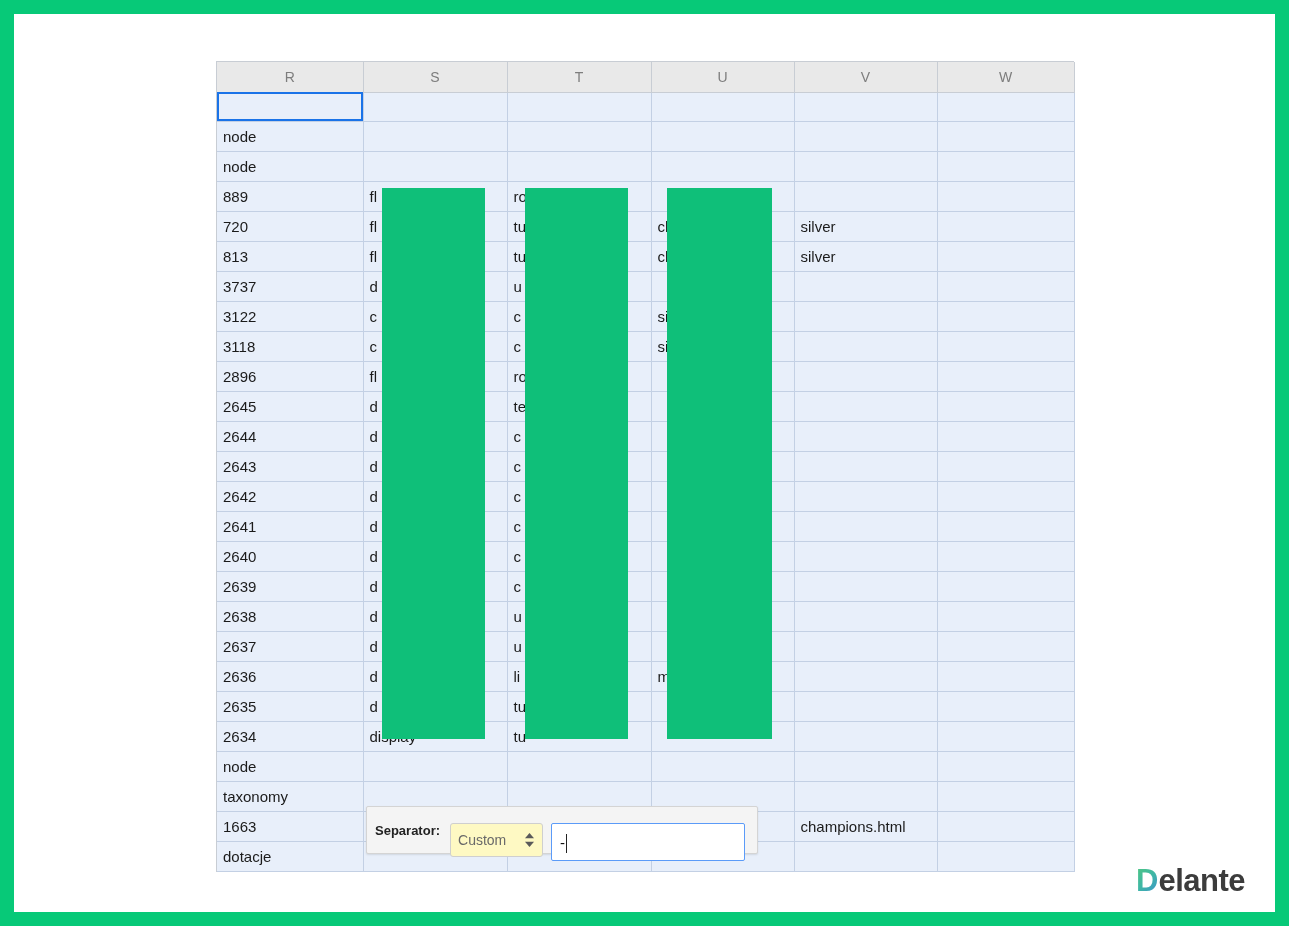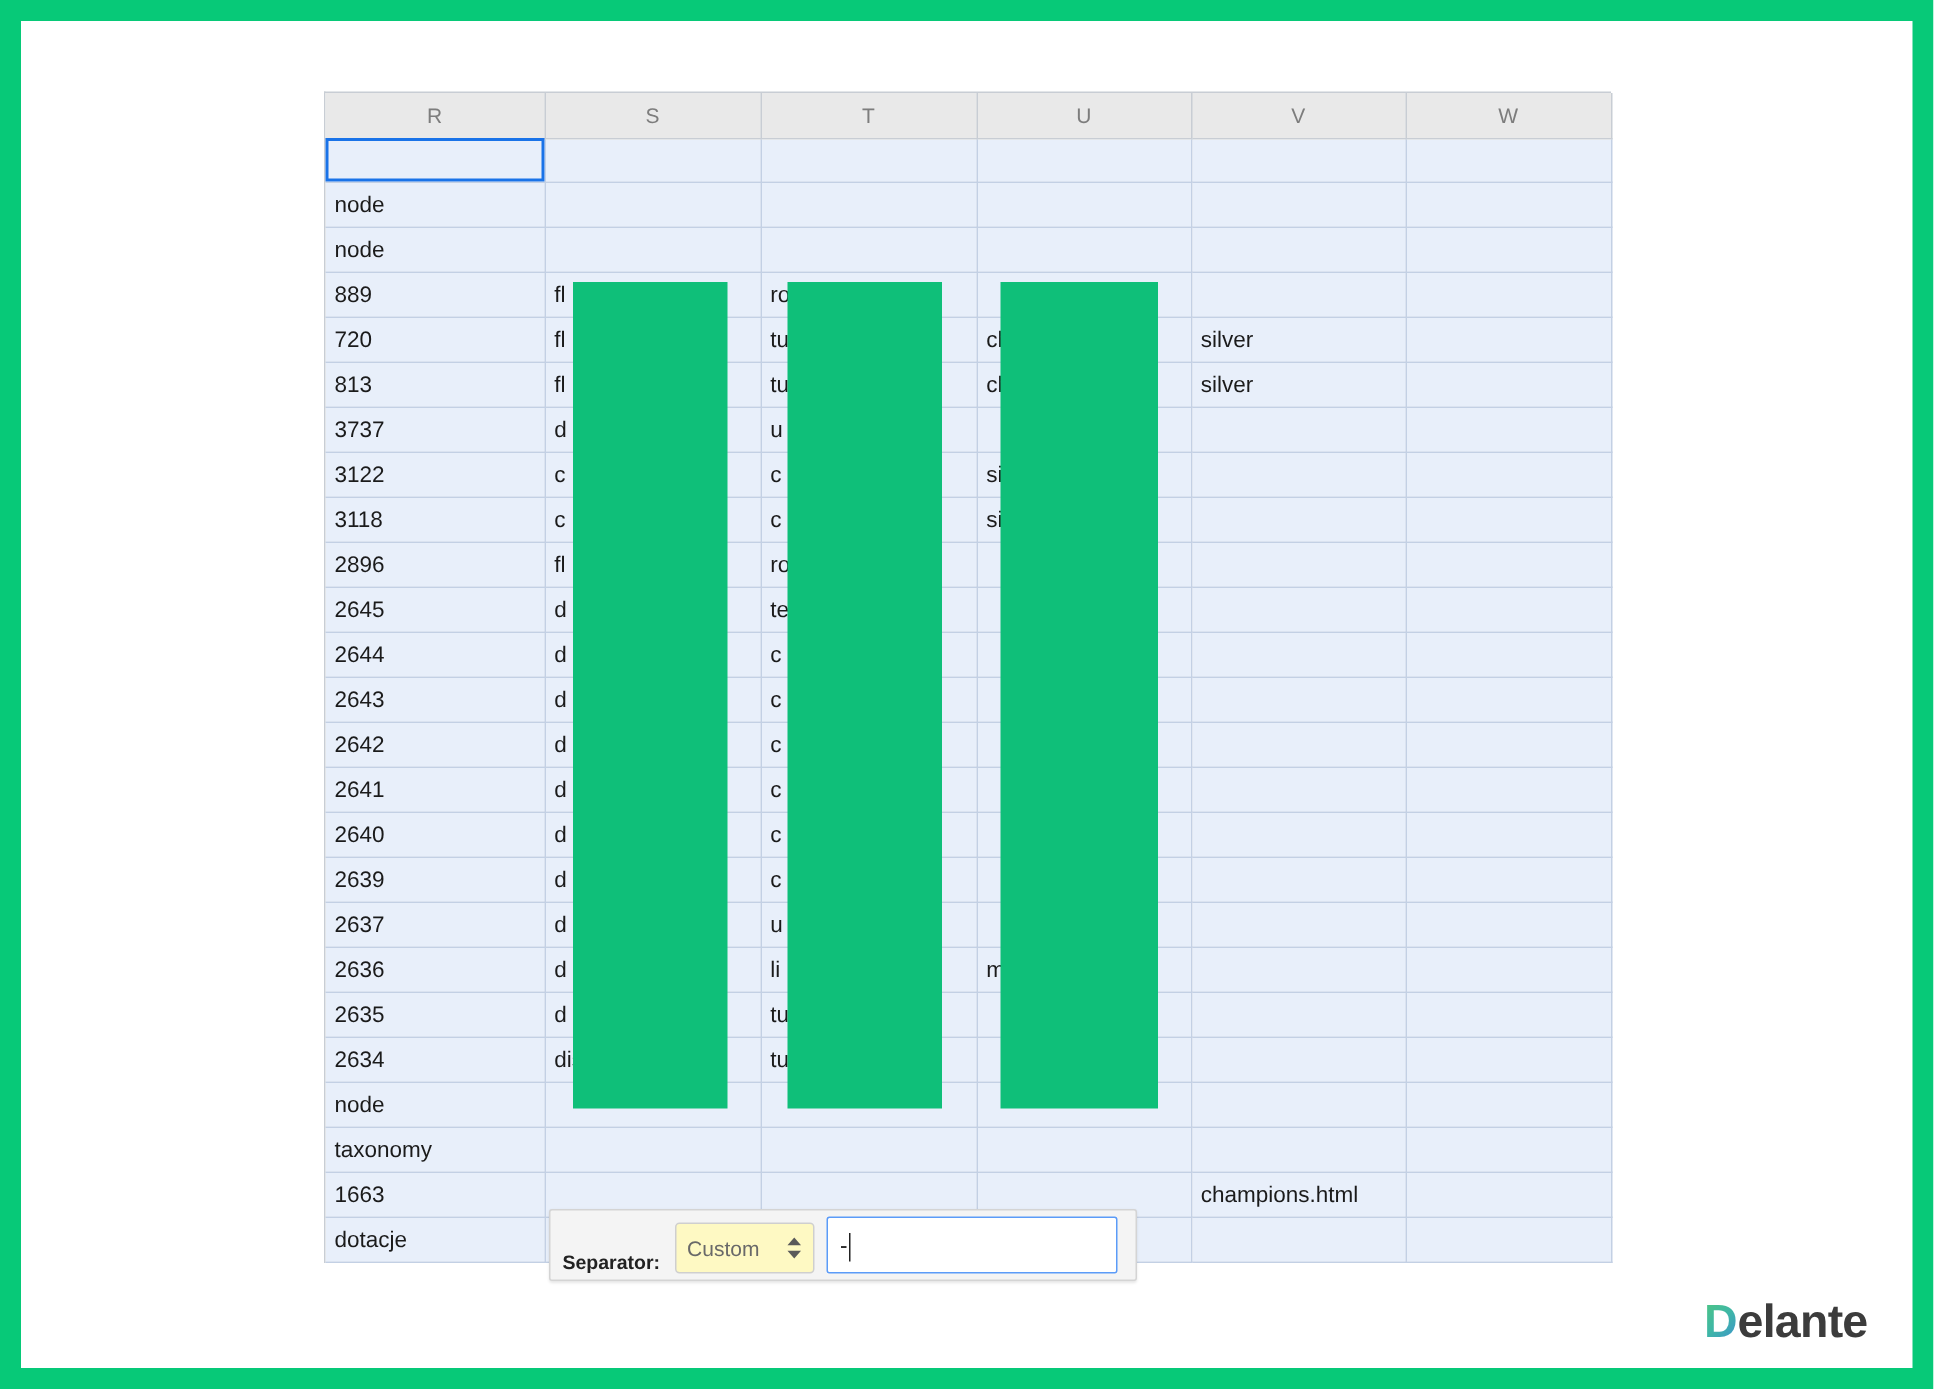--- a/index.html
+++ b/index.html
@@ -88,22 +88,22 @@
 
   
   #separator-dialog {
     position: absolute;
     left: 366px; top: 806px;
     width: 392px; height: 48px;
     background: #f4f4f4;
     border: 1px solid #d4d4d4;
     border-radius: 2px;
     display: flex;
-    align-items: flex-end;
-    padding: 4px 8px;
+    align-items: flex-start;
+    padding: 16px 8px;
     z-index: 20;
     box-shadow: 0 1px 2px rgba(0,0,0,0.10);
   }
   #separator-dialog .sep-label {
     font-size: 13px;
     font-weight: bold;
     color: #222;
     margin-right: 10px;
     white-space: nowrap;
   }
@@ -337,20 +337,28 @@
           </tr>
           <tr>
             <td class="cell num">2639</td>
             <td class="cell txt">d</td>
             <td class="cell txt">c</td>
             <td class="cell txt"></td>
             <td class="cell txt"></td>
             <td class="cell txt"></td>
           </tr>
           <tr>
+            <td class="cell num">2638</td>
+            <td class="cell txt">d</td>
+            <td class="cell txt">u</td>
+            <td class="cell txt"></td>
+            <td class="cell txt"></td>
+            <td class="cell txt"></td>
+          </tr>
+          <tr>
             <td class="cell num">2637</td>
             <td class="cell txt">d</td>
             <td class="cell txt">u</td>
             <td class="cell txt"></td>
             <td class="cell txt"></td>
             <td class="cell txt"></td>
           </tr>
           <tr>
             <td class="cell num">2636</td>
             <td class="cell txt">d</td>

